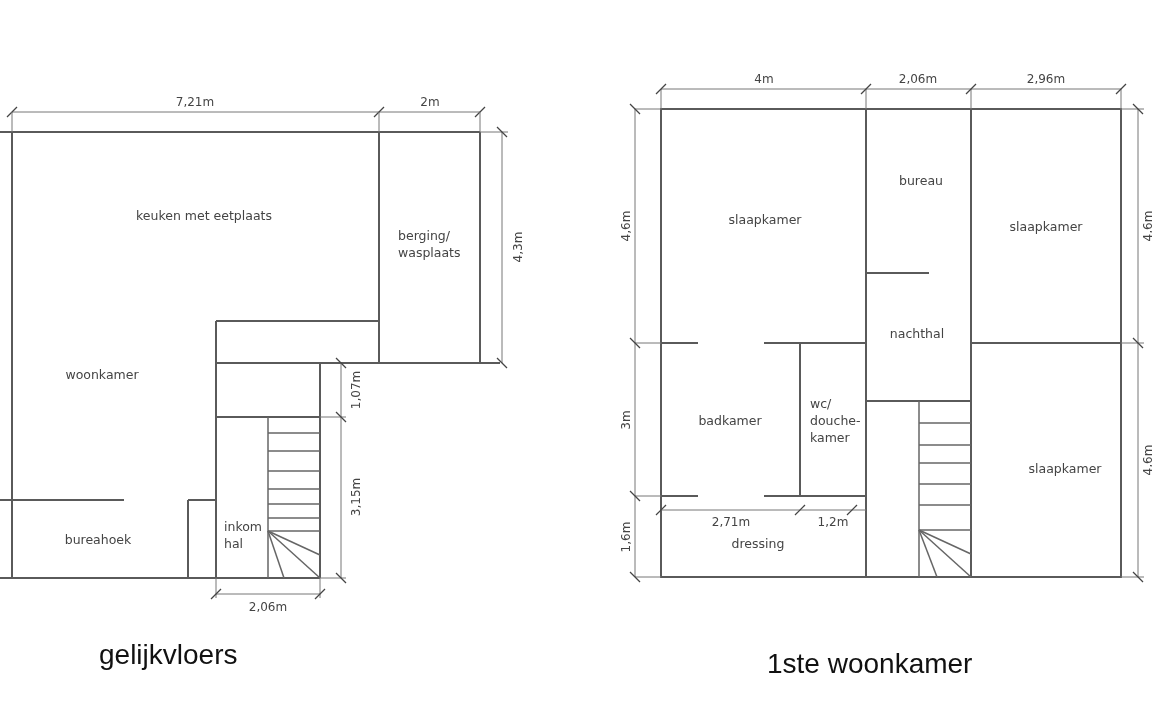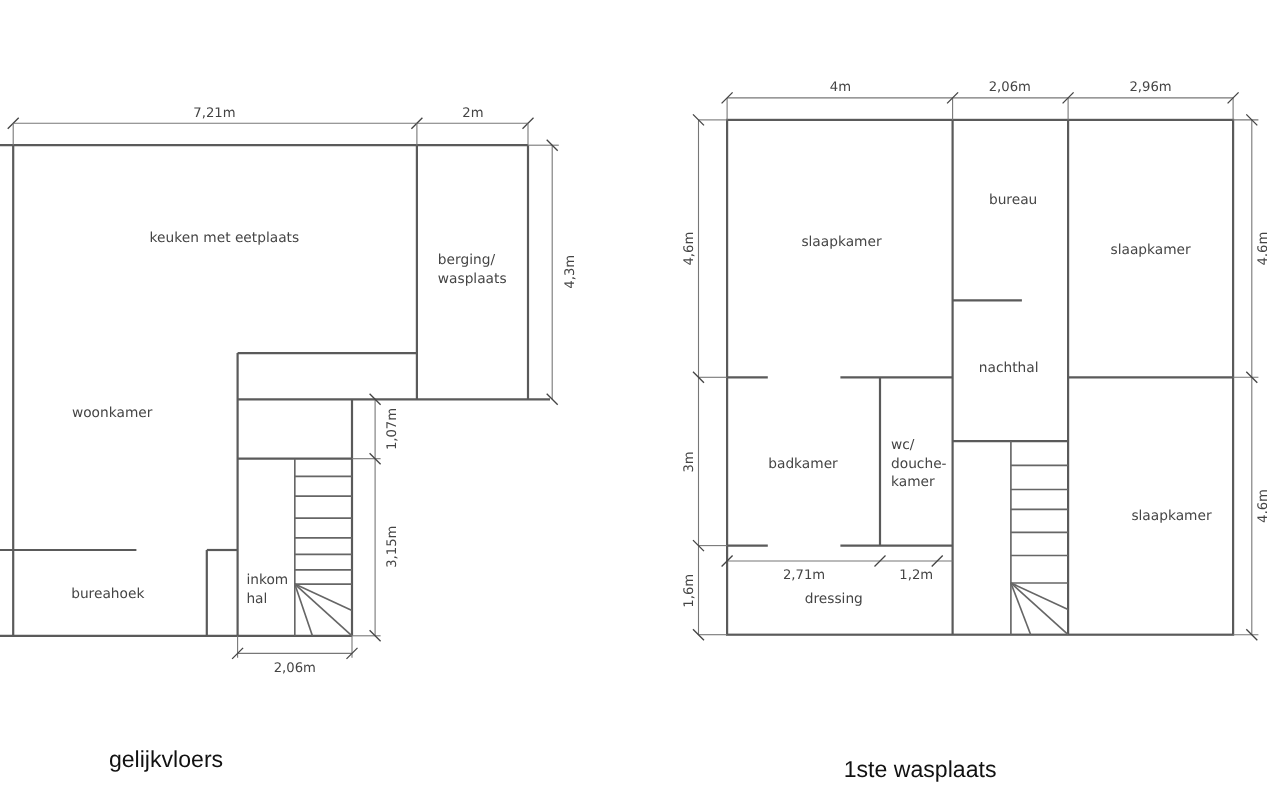--- a/index.html
+++ b/index.html
@@ -4,21 +4,21 @@
 <style>
   html, body { margin:0; padding:0; background:#ffffff; }
   body { width:1152px; height:727px; position:relative; overflow:hidden; font-family:"DejaVu Sans", sans-serif; }
   svg { position:absolute; left:0; top:0; }
   .wall { stroke:#5a5a5a; stroke-width:2; fill:none; }
   .thin { stroke:#666; stroke-width:1.5; fill:none; }
   .dim { stroke:#777; stroke-width:1; fill:none; }
   .tick { stroke:#444; stroke-width:1.2; }
   .lbl { font-family:"DejaVu Sans", sans-serif; font-size:12.5px; fill:#444; }
   .dimlbl { font-family:"DejaVu Sans", sans-serif; font-size:12px; fill:#444; }
-  .title { position:absolute; font-family:"Liberation Sans", sans-serif; font-size:21px; color:#111;margin-top:40px; }
+  .title { position:absolute; font-family:"Liberation Sans", sans-serif; font-size:28px; color:#111; }
 </style>
 </head>
 <body>
 
 <svg width="1152" height="727" viewBox="0 0 1152 727">
 
   <g>
 
     <line class="wall" x1="0" y1="132" x2="480" y2="132"></line>
     <line class="wall" x1="12" y1="132" x2="12" y2="578"></line>
@@ -167,13 +167,13 @@
     <text class="dimlbl" x="0" y="0" text-anchor="middle" transform="translate(630,420) rotate(-90)">3m</text>
     <text class="dimlbl" x="0" y="0" text-anchor="middle" transform="translate(630,537) rotate(-90)">1,6m</text>
     <text class="dimlbl" x="0" y="0" text-anchor="middle" transform="translate(1152,226) rotate(-90)">4,6m</text>
     <text class="dimlbl" x="0" y="0" text-anchor="middle" transform="translate(1152,460) rotate(-90)">4,6m</text>
     <text class="dimlbl" x="731" y="526" text-anchor="middle">2,71m</text>
     <text class="dimlbl" x="833" y="526" text-anchor="middle">1,2m</text>
   </g>
 </svg>
 
 <div class="title" style="left:99px; top:639px;">gelijkvloers</div>
-<div class="title" style="left:767px; top:648px;">1ste wasplaats</div>
+<div class="title" style="left:767px; top:648px;">1ste woonkamer</div>
 
 </body></html>

